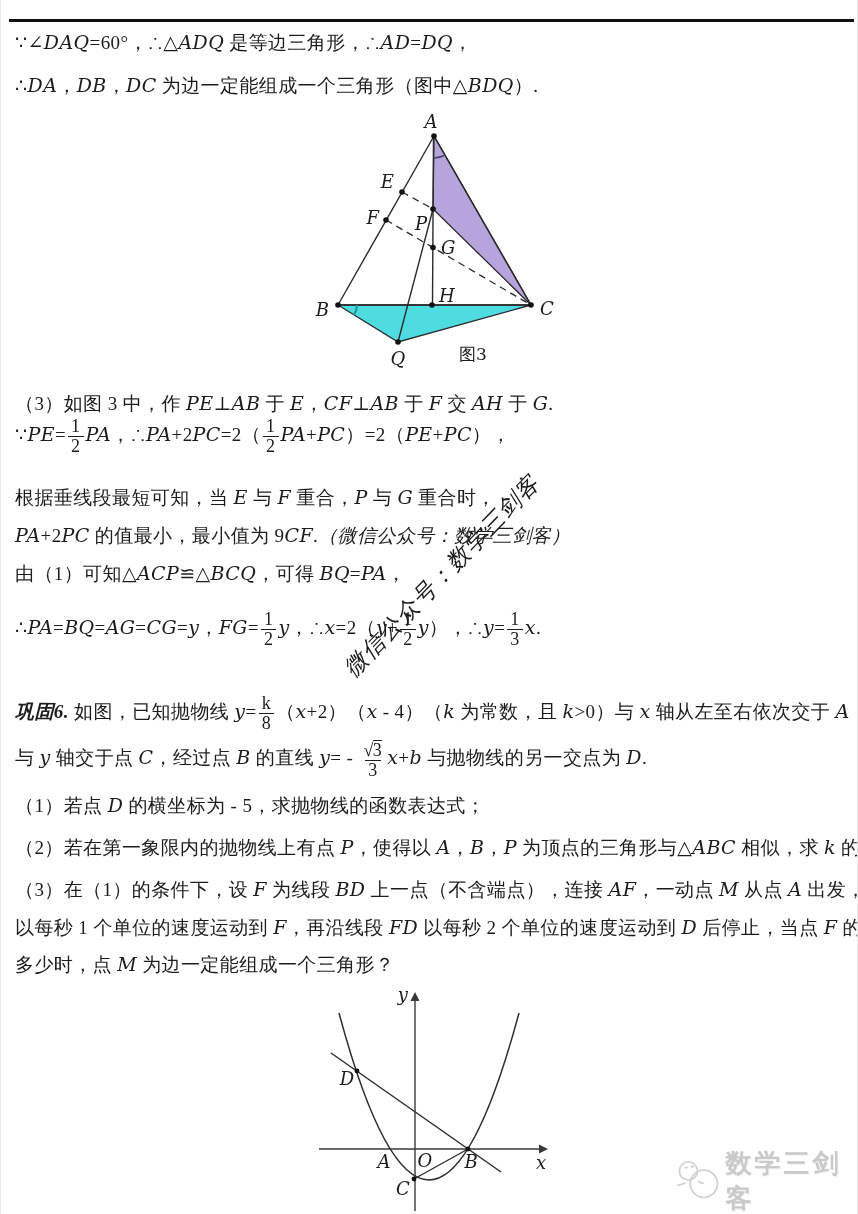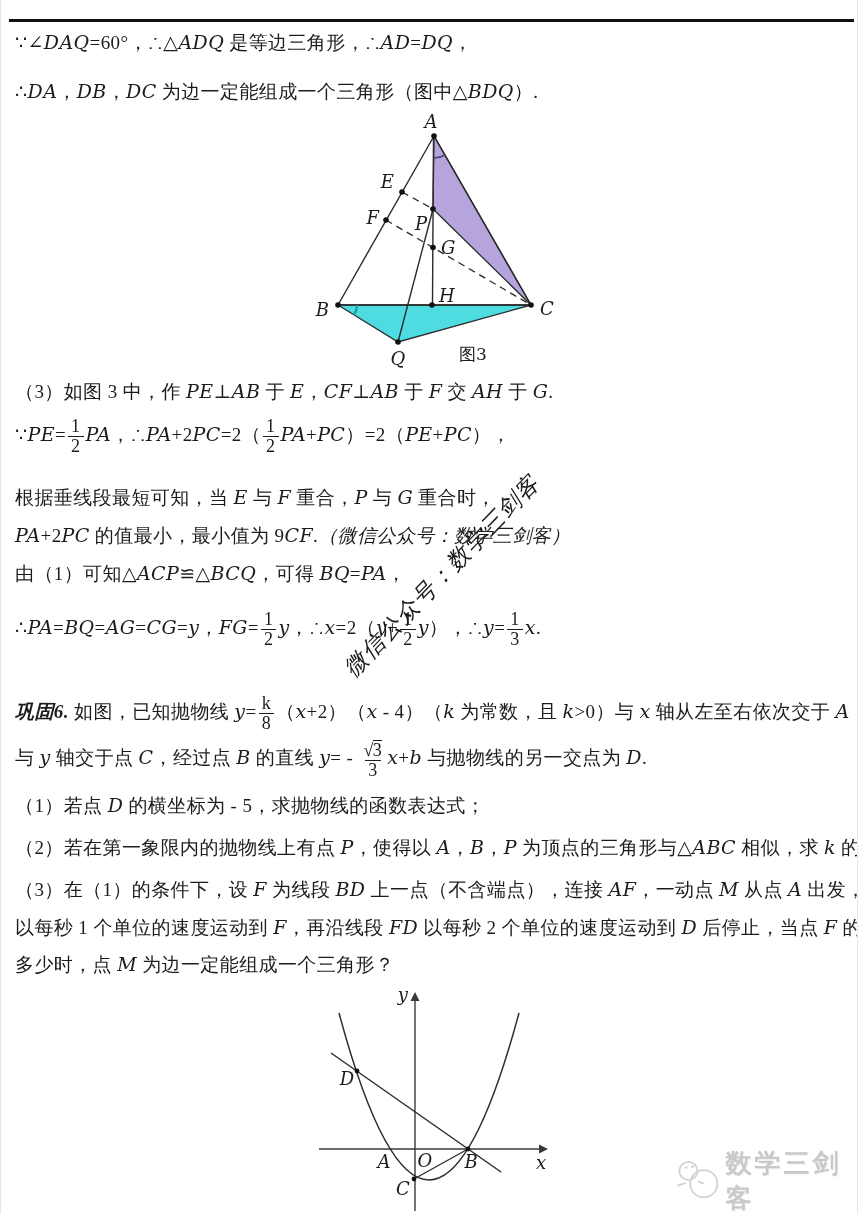--- a/index.html
+++ b/index.html
@@ -134,16 +134,16 @@
         <path d="M 28 27 q 2 3 6 2"></path>
         <path d="M 5 32 l 9 -3"></path>
       </g>
     </svg>
     <span class="logo-text">数学三剑客</span>
   </div>
 
 </div>
 
 <style>
-  #p1{top:31px} #p2{top:80px} #p3{top:380px} #p4{top:417px} #p5{top:486px}
+  #p1{top:31px} #p2{top:74px} #p3{top:392px} #p4{top:417px} #p5{top:486px}
   #p6{top:524px} #p7{top:562px} #p8{top:610px} #p9{top:694px} #p10{top:740px}
   #p11{top:794px} #p12{top:836px} #p13{top:878px} #p14{top:916px} #p15{top:953px}
 </style>
 
 </body></html>

